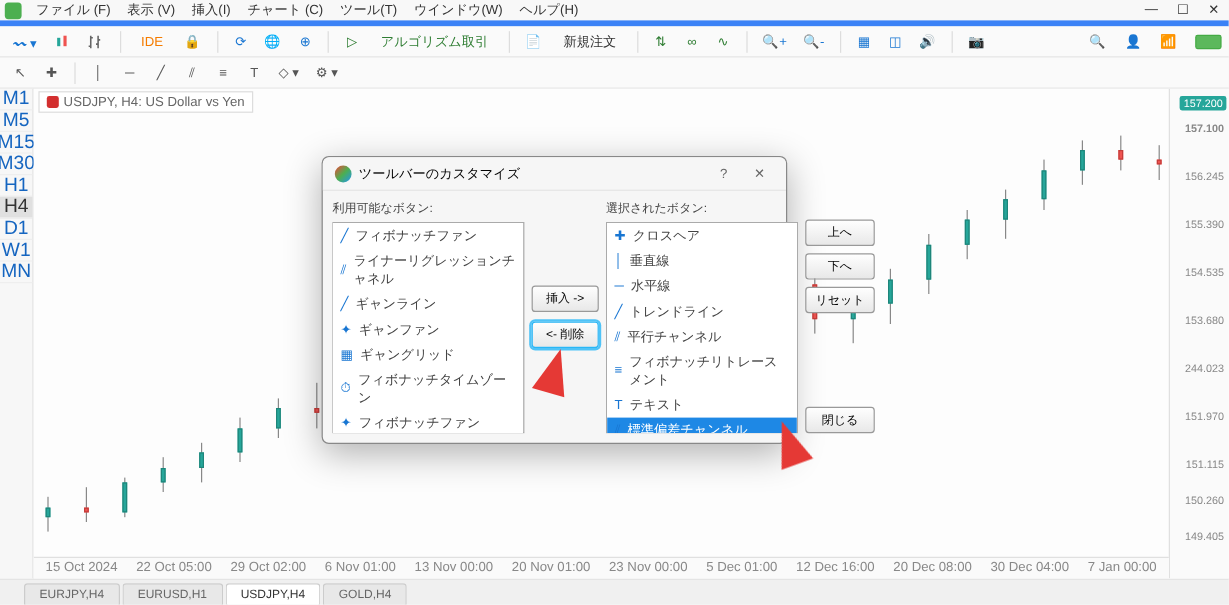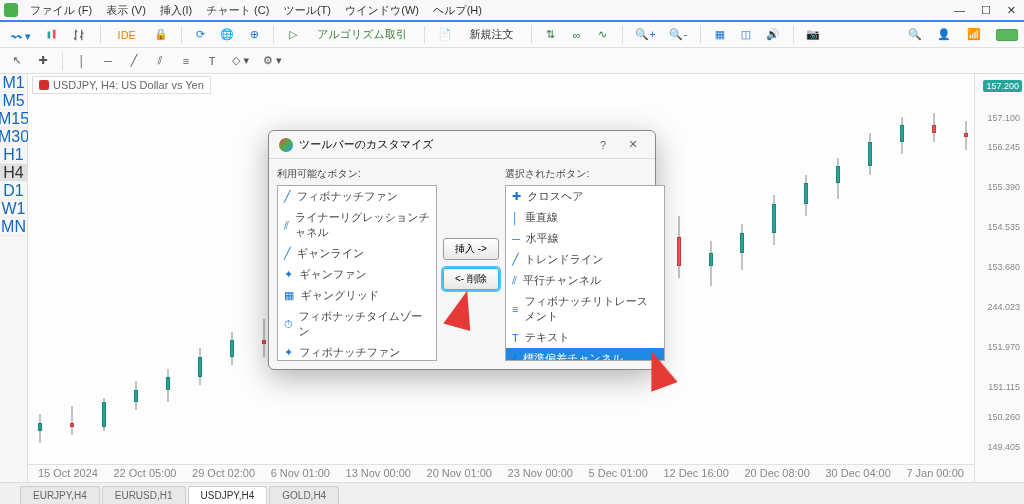--- a/index.html
+++ b/index.html
@@ -1,17 +1,17 @@
 <!DOCTYPE html>
 <html><head>
 <meta charset="utf-8">
 <style>
 *{box-sizing:border-box;margin:0;padding:0;font-family:"Meiryo","MS PGothic",sans-serif;font-size:11px}
 body{width:1024px;height:504px;background:#f5f5f5;position:relative;overflow:hidden}
-.menubar{height:22px;background:#f8f8f8;border-bottom:2px solid #3b82f6;display:flex;align-items:center;padding:0 4px;gap:2px}
+.menubar{height:22px;background:#f8f8f8;border-bottom:5px solid #3b82f6;display:flex;align-items:center;padding:0 4px;gap:2px}
 .menubar .logo{width:14px;height:14px;background:#4CAF50;border-radius:3px;margin-right:4px}
 .menubar span{padding:2px 6px;color:#333;cursor:pointer}
 .winctl{margin-left:auto;display:flex;gap:8px;color:#888}
 .winctl span{padding:2px 4px}
 .toolbar1,.toolbar2{height:26px;background:#fafafa;border-bottom:1px solid #e0e0e0;display:flex;align-items:center;padding:0 6px;gap:4px}
 .tbtn{display:inline-flex;align-items:center;justify-content:center;min-width:22px;height:22px;padding:0 4px;border:1px solid transparent;border-radius:3px;color:#555;cursor:pointer}
 .tbtn.txt{padding:0 8px;color:#333}
 .tbtn svg{width:14px;height:14px}
 .sep{width:1px;height:18px;background:#ddd;margin:0 4px}
 .tbtn.green{color:#2e7d32}
@@ -273,21 +273,21 @@
         <div class="candle dn" style="left: 904.069px;">
           <div class="wick" style="top: 20.6667px; height: 28.9333px;"></div>
           <div class="body" style="top: 33.0667px; height: 8.26667px;"></div>
         </div>
         <div class="candle dn" style="left: 936px;">
           <div class="wick" style="top: 28.9333px; height: 28.9333px;"></div>
           <div class="body" style="top: 41.3333px; height: 4.13333px;"></div>
         </div>
       </div>
     <div class="yaxis" id="yaxis">
-        <div class="ytick" style="top: 39px;">157.100</div>
+        <div class="ytick" style="top: 28px; font-weight: bold;">157.100</div>
         <div class="ytick" style="top: 68px;">156.245</div>
         <div class="ytick" style="top: 108px;">155.390</div>
         <div class="ytick" style="top: 148px;">154.535</div>
         <div class="ytick" style="top: 188px;">153.680</div>
         <div class="ytick" style="top: 228px;">244.023</div>
         <div class="ytick" style="top: 268px;">151.970</div>
         <div class="ytick" style="top: 308px;">151.115</div>
         <div class="ytick" style="top: 338px;">150.260</div>
         <div class="ytick" style="top: 368px;">149.405</div>
         <div class="ybadge" style="top: 6px;">157.200</div>
@@ -391,17 +391,24 @@
           <div class="listitem">
             <span style="color:#1976d2">T</span>
             <span>テキスト</span>
           </div>
           <div class="listitem selected">
             <span style="color:#1976d2">⫽</span>
             <span>標準偏差チャンネル</span>
           </div>
         </div>
     </div>
+    <div class="rcol">
+      <div class="dlgbtn">上へ</div>
+      <div class="dlgbtn">下へ</div>
+      <div class="dlgbtn">リセット</div>
+      <div class="spacer"></div>
+      <div class="dlgbtn">閉じる</div>
+    </div>
   </div>
 </div>
 
 <div class="arrow a1"></div>
 <div class="arrow a2"></div>
 
 </body></html>

